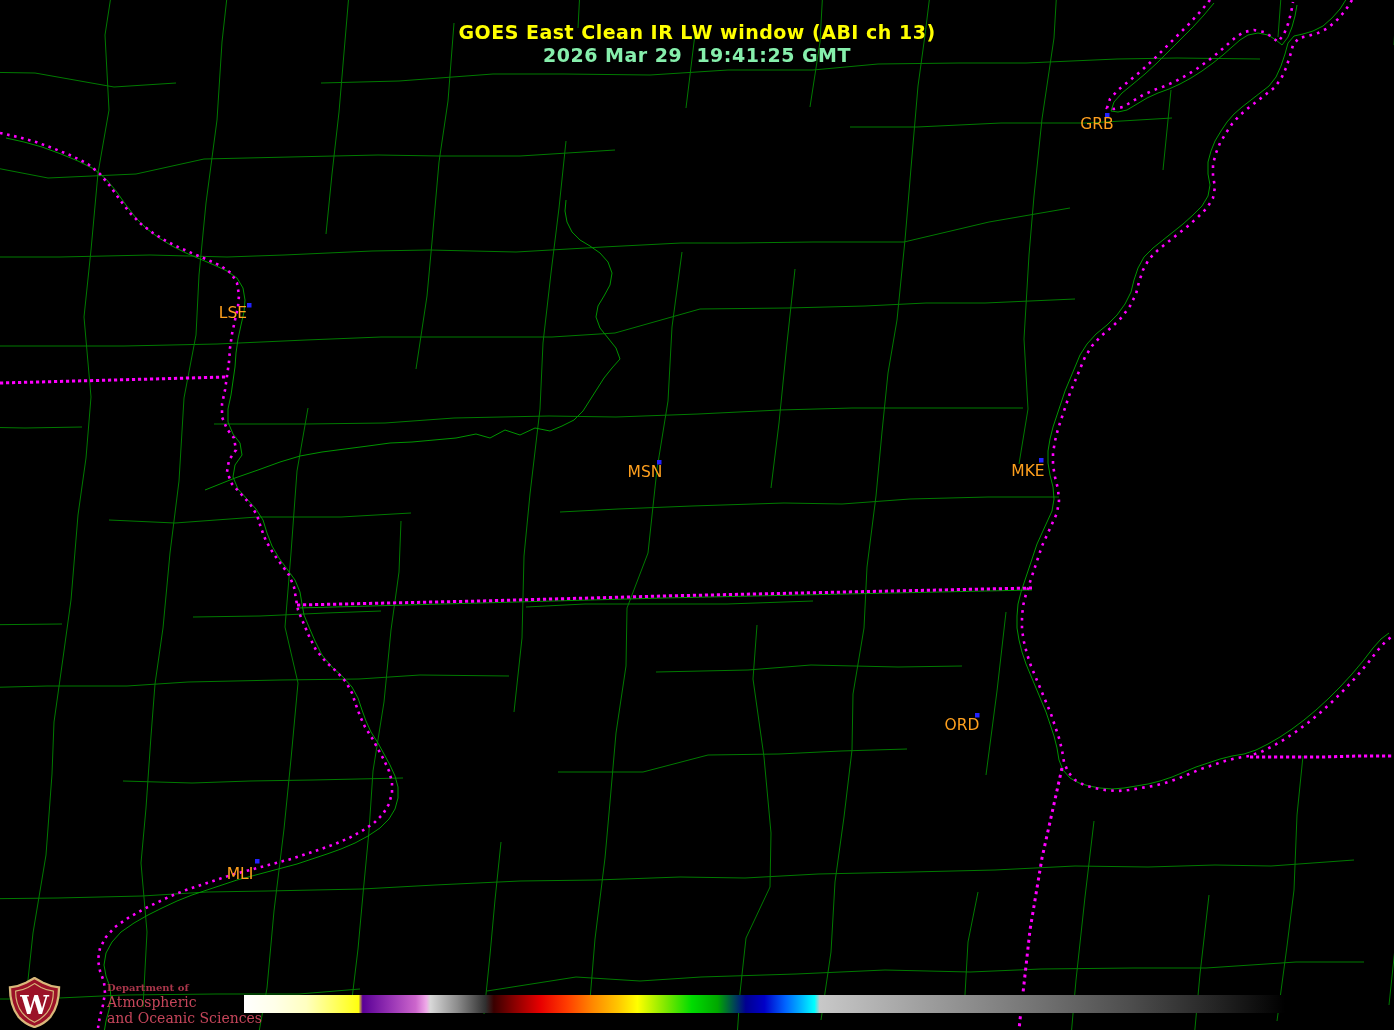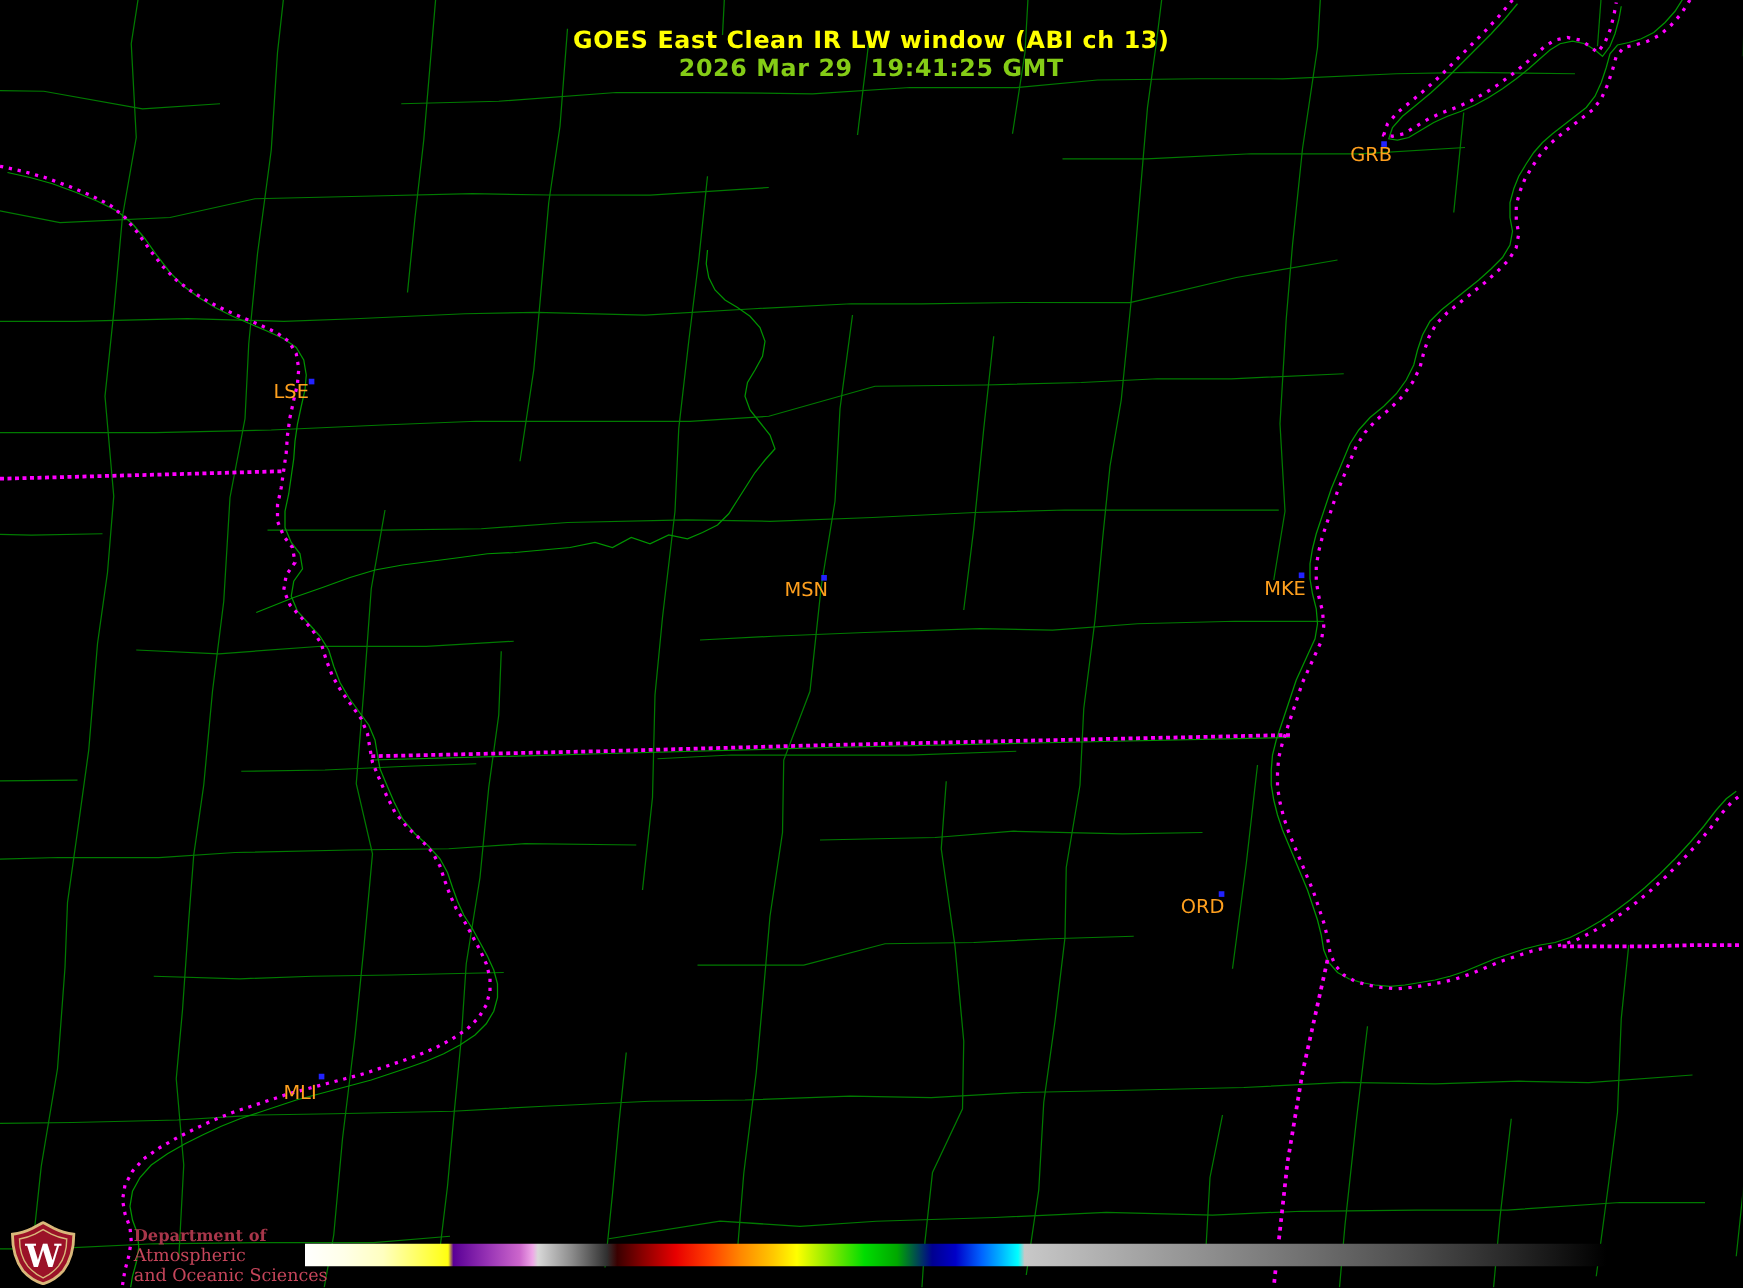--- a/index.html
+++ b/index.html
@@ -12,21 +12,21 @@
     position:absolute;left:0;width:1394px;text-align:center;
     font-weight:bold;font-size:19px;letter-spacing:0.5px;white-space:pre;
     font-family:"DejaVu Sans","Liberation Sans",sans-serif;
   }
   #title1{top:21px;}
   #title2{top:44px;}
   #colorbar{position:absolute;}
   #logo{position:absolute;left:6px;top:977px;display:flex;align-items:flex-start;}
   #crest{width:57px;height:51px;}
   #logotext{margin-left:44px;line-height:1;}
-  #dept{font-size:13px;font-weight:bold;margin-top:6px;font-family:"DejaVu Serif","Liberation Serif",serif;}
+  #dept{font-size:10px;font-weight:bold;margin-top:6px;font-family:"DejaVu Serif","Liberation Serif",serif;}
   #dept-l1,#dept-l2{font-size:14px;font-family:"DejaVu Serif","Liberation Serif",serif;margin-top:2px;}
 </style>
 </head>
 <body>
 
 <div id="viewport">
 
   <svg id="mapsvg" width="1394" height="1030" viewBox="0 0 1394 1030">
       <g>
         <polyline points="-30,-22 52,-22 110,-28" fill="none" stroke="#007A00" stroke-width="1"></polyline>
@@ -120,21 +120,21 @@
           <text x="962" y="730" fill="#FFA01E" font-size="15.5" text-anchor="middle" font-family="'DejaVu Sans','Liberation Sans',sans-serif">ORD</text>
         </g>
         <g>
           <rect x="255" y="859" width="4.5" height="4.5" fill="#2222FF"></rect>
           <text x="240" y="879" fill="#FFA01E" font-size="15.5" text-anchor="middle" font-family="'DejaVu Sans','Liberation Sans',sans-serif">MLI</text>
         </g>
       </g>
     </svg>
 
   <div id="title1" class="title-line" style="color: rgb(255, 255, 0);">GOES East Clean IR LW window (ABI ch 13)</div>
-  <div id="title2" class="title-line" style="color: #84cc16;">2026 Mar 29  19:41:25 GMT</div>
+  <div id="title2" class="title-line" style="color: #86efac;">2026 Mar 29  19:41:25 GMT</div>
 
   <div id="colorbar" style="left: 244px; top: 995px; width: 1041px; height: 18px; background: linear-gradient(to right, rgb(255, 255, 255) 0%, rgb(255, 255, 232) 3%, rgb(255, 255, 192) 6%, rgb(255, 255, 16) 11%, rgb(90, 0, 150) 11.4%, rgb(150, 50, 180) 14%, rgb(204, 102, 204) 16.5%, rgb(239, 168, 232) 17.5%, rgb(216, 216, 216) 17.9%, rgb(140, 140, 140) 20.5%, rgb(48, 48, 48) 23.2%, rgb(58, 0, 0) 24%, rgb(139, 0, 0) 26%, rgb(232, 0, 0) 28.5%, rgb(255, 60, 0) 31%, rgb(255, 136, 0) 33.5%, rgb(255, 200, 0) 36%, rgb(255, 255, 0) 37.8%, rgb(127, 232, 0) 40.5%, rgb(0, 220, 0) 43%, rgb(0, 168, 0) 45.5%, rgb(0, 0, 144) 48.2%, rgb(0, 0, 200) 50%, rgb(0, 100, 255) 52%, rgb(0, 180, 255) 53.5%, rgb(0, 255, 255) 54.8%, rgb(200, 200, 200) 55.3%, rgb(160, 160, 160) 65%, rgb(120, 120, 120) 75%, rgb(78, 78, 78) 85%, rgb(38, 38, 38) 93%, rgb(0, 0, 0) 100%);"></div>
 
   <div id="logo">
     <svg id="crest" viewBox="0 0 60 54">
       <path id="crest-outer" d="M30 1 L39 6 Q47 10 56 11 Q56 30 47 42 Q40 50 30 53 Q20 50 13 42 Q4 30 4 11 Q13 10 21 6 Z" fill="#9B1228" stroke="#D9B87A" stroke-width="2.4"></path>
       <path id="crest-inner" d="M30 7 L37 11 Q43 14 50 15 Q50 29 43 38 Q37 45 30 48 Q23 45 17 38 Q10 29 10 15 Q17 14 23 11 Z" fill="none" stroke="#D9B87A" stroke-width="1.2"></path>
       <text id="crest-w" x="30" y="39" text-anchor="middle" font-size="27" font-weight="bold" font-family="'DejaVu Serif','Liberation Serif',serif" fill="#FFFFFF">W</text>
     </svg>
     <div id="logotext">

